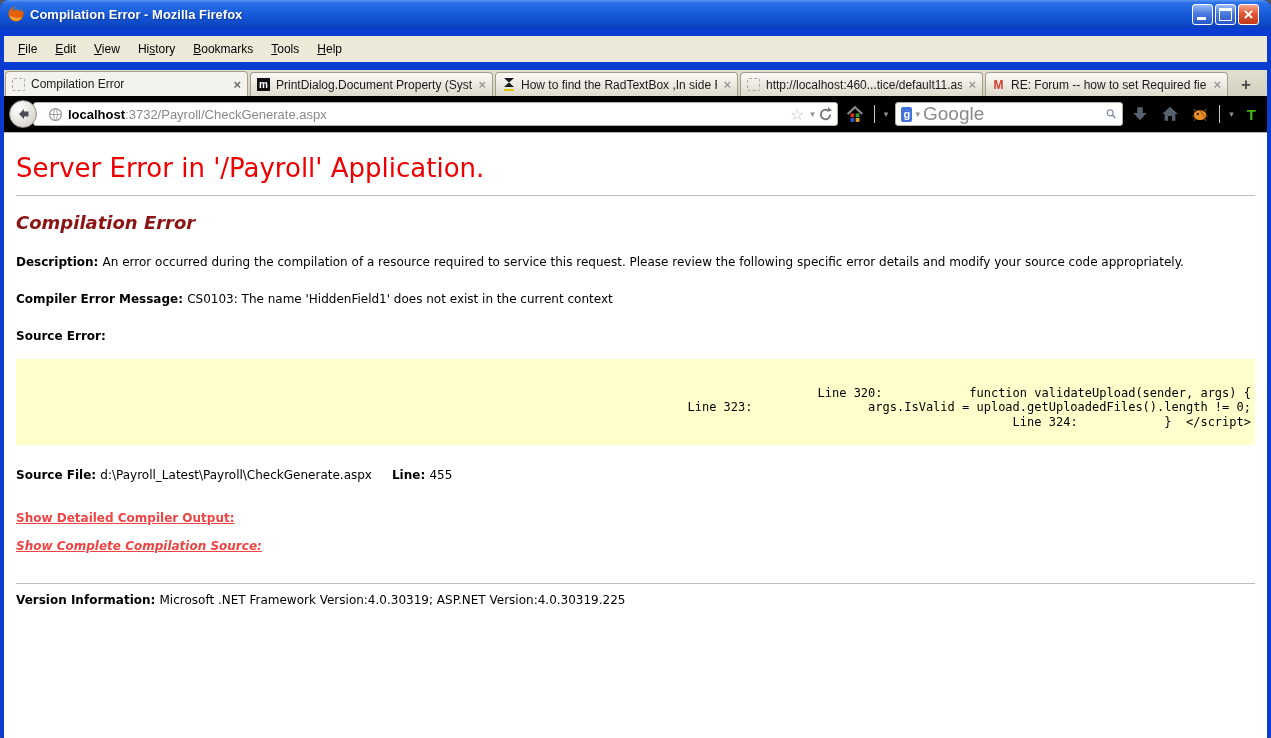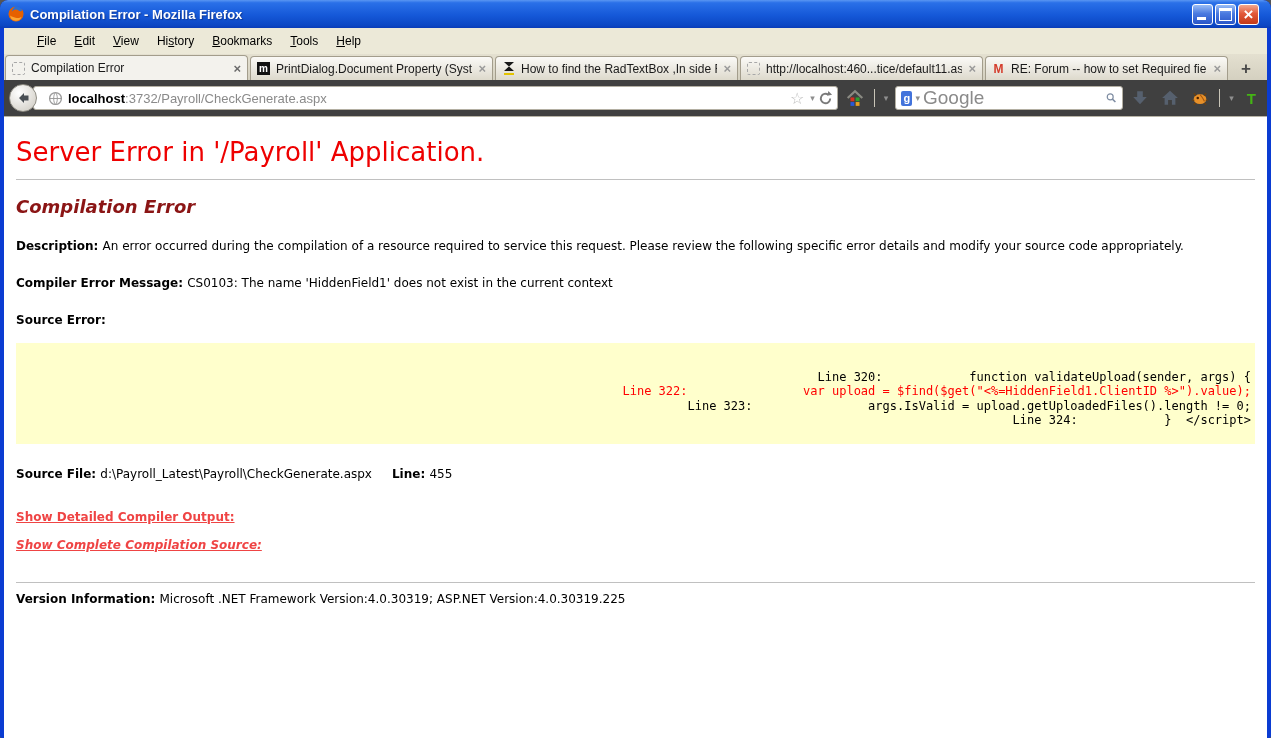--- a/index.html
+++ b/index.html
@@ -23,22 +23,22 @@
   .win-btns { display: flex; gap: 2px; }
   .wb { width: 21px; height: 21px; border: 1px solid #fff; border-radius: 3px;
         display: flex; align-items: center; justify-content: center; position: relative; }
   .wb.min, .wb.max { background: linear-gradient(180deg,#9abdf5 0%,#4a7ae0 45%,#2a56c8 100%); }
   .wb.close { background: linear-gradient(180deg,#f2a88e 0%,#e2593a 45%,#c43a18 100%); }
   .wb.min::after { content:""; width: 9px; height: 3px; background: #fff; position:absolute; bottom:4px; left:4px; }
   .wb.max::after { content:""; width: 11px; height: 9px; border:1px solid #fff; border-top:3px solid #fff; }
   .wb.close::after { content:"×"; color:#fff; font-size:17px; font-weight:bold; line-height:17px; }
   
   .menubar {
-    height: 26px; margin: 0 4px; background: #ece9d8;
-    display: flex; align-items: center; padding-left: 24px;
+    height: 26px; margin: 8px 4px; background: #ece9d8;
+    display: flex; align-items: center; padding-left: 5px;
     font-size: 12px; color: #000;
   }
   .menu-item { padding: 4px 9px; cursor: default; }
   .menu-item .u { text-decoration: underline; }
   
   .tabstrip {
     height: 26px; margin: 0 4px; background: linear-gradient(180deg,#e4e0d0,#d4d0c0);
     display: flex; align-items: flex-end; padding: 0 1px;
   }
   .tab {
@@ -54,21 +54,21 @@
   .fav { width: 13px; height: 13px; margin-right: 6px; flex: 0 0 auto;
          display:flex; align-items:center; justify-content:center; }
   .fav.dashed { border: 1px dashed #a8a8a8; border-radius: 2px; }
   .fav.msdn { background:#111; color:#fff; font-weight:bold; font-size:10px; line-height:13px; }
   .fav.gmail { color:#d43c2c; font-weight:bold; font-size:12px; }
   .newtab { width: 26px; height: 22px; margin-left: 3px; display:flex; align-items:center;
             justify-content:center; font-size:17px; font-weight:bold; color:#4a4a4a;
             border-radius:3px; }
   
   .navbar {
-    height: 30px; margin: 0 4px; background: #404040; border-bottom: 1px solid #b8b4a6;
+    height: 30px; margin: 0 4px; background: #000000; border-bottom: 1px solid #b8b4a6;
     display: flex; align-items: center; padding: 18px 5px; gap: 4px;
   }
   .back-btn {
     width: 28px; height: 28px; border-radius: 50%; flex: 0 0 auto; z-index: 2;
     background: radial-gradient(circle at 35% 30%, #ffffff, #d9d6cf 75%);
     border: 1px solid #8f8d84; display:flex; align-items:center; justify-content:center;
     margin-right: -8px;
   }
   .urlbar {
     flex: 1 1 auto; height: 24px; background:#fff; border:1px solid #b3afa2; border-radius:3px;
@@ -250,21 +250,20 @@
     <h2>Compilation Error</h2>
 
     <p class="meta"><b>Description: </b><span>An error occurred during the compilation of a resource required to service this request. Please review the following specific error details and modify your source code appropriately.</span></p>
 
     <p class="meta"><b>Compiler Error Message: </b><span>CS0103: The name 'HiddenField1' does not exist in the current context</span></p>
 
     <p class="meta"><b>Source Error:</b></p>
 
     <div class="code-box">
       <div class="code-line">Line 320:            function validateUpload(sender, args) {</div>
-      <div class="code-line error">Line 322:                var upload = $find($get("&lt;%=HiddenField1.ClientID %&gt;").value);</div>
       <div class="code-line">Line 323:                args.IsValid = upload.getUploadedFiles().length != 0;</div>
       <div class="code-line">Line 324:            }  &lt;/script&gt;</div>
     </div>
 
     <p class="srcfile"><b>Source File: </b><span>d:\Payroll_Latest\Payroll\CheckGenerate.aspx</span><b class="line-label">Line: </b><span>455</span></p>
 
     <a class="det-link">Show Detailed Compiler Output:</a>
     <a class="det-link">Show Complete Compilation Source:</a>
 
     <hr class="bottom">

